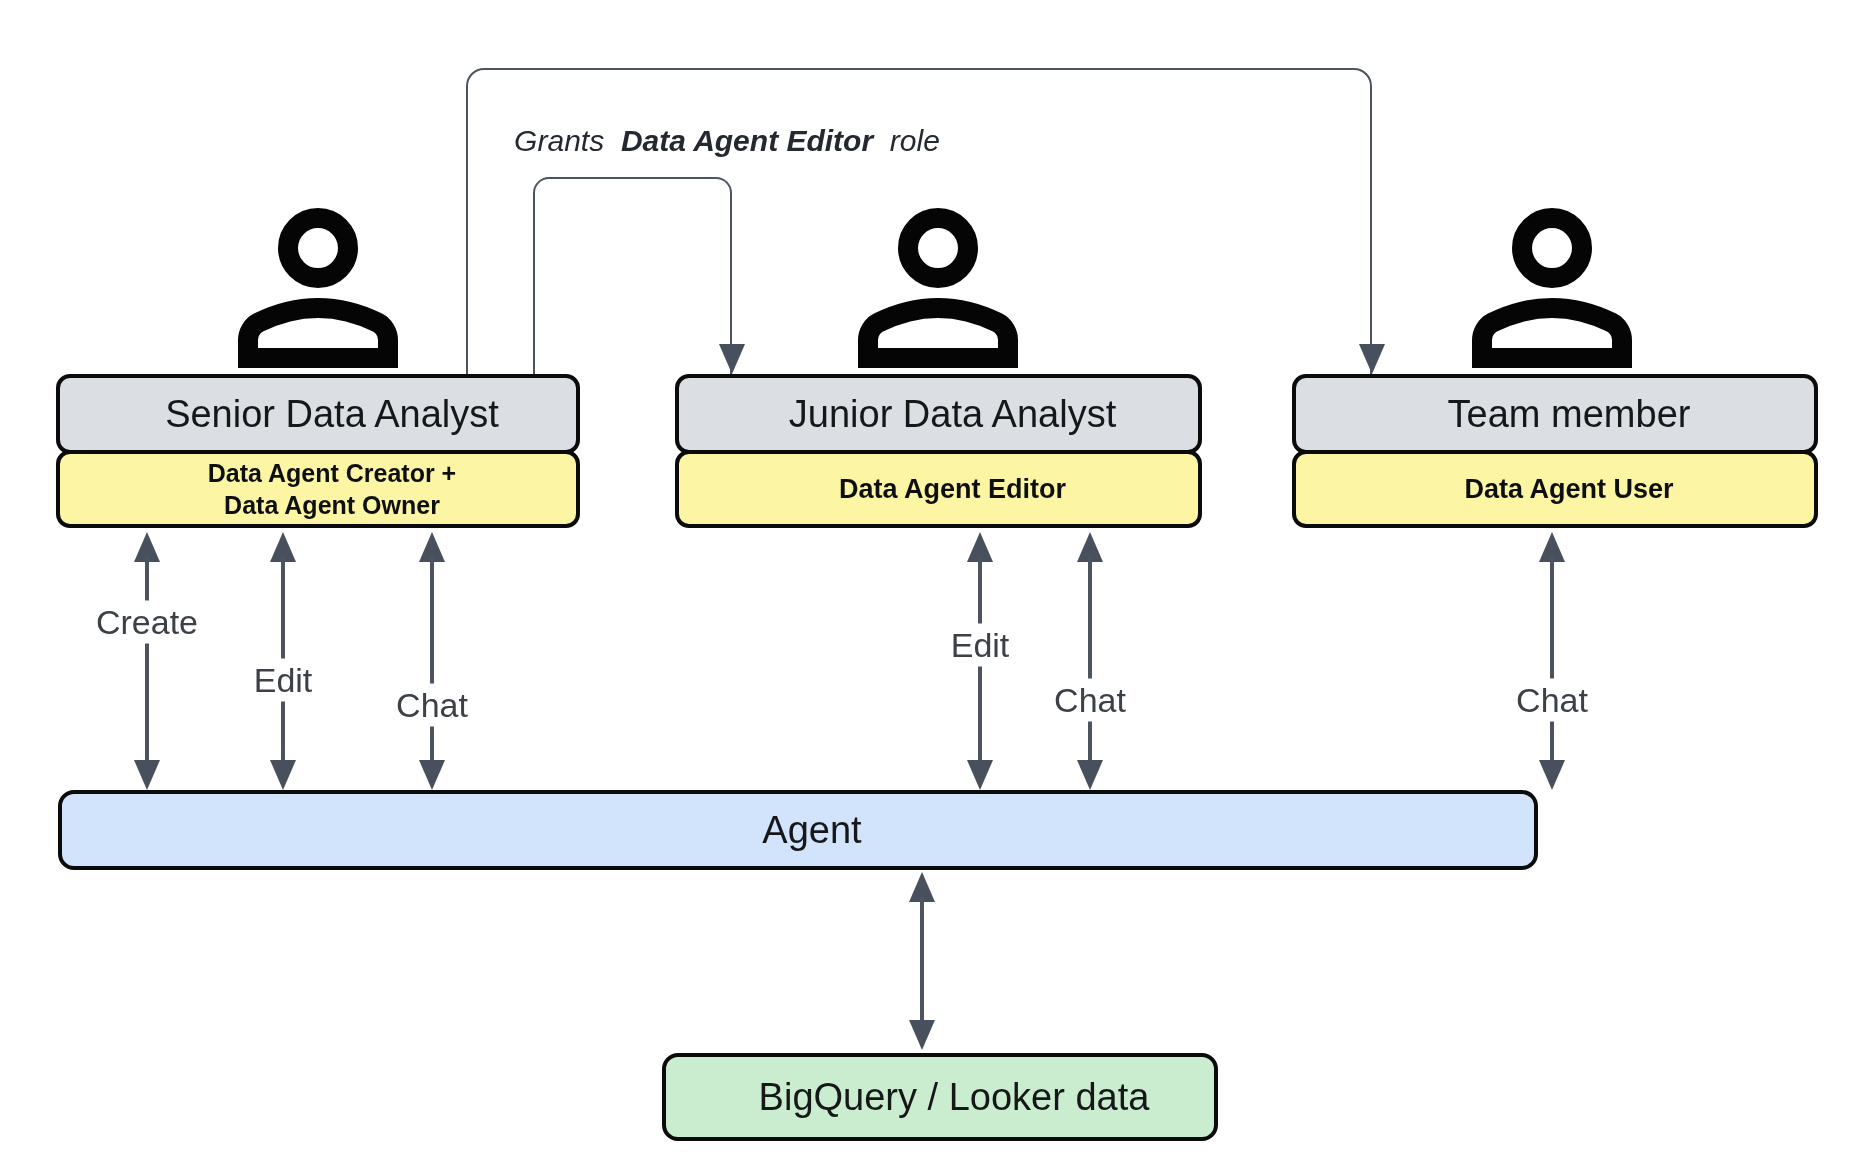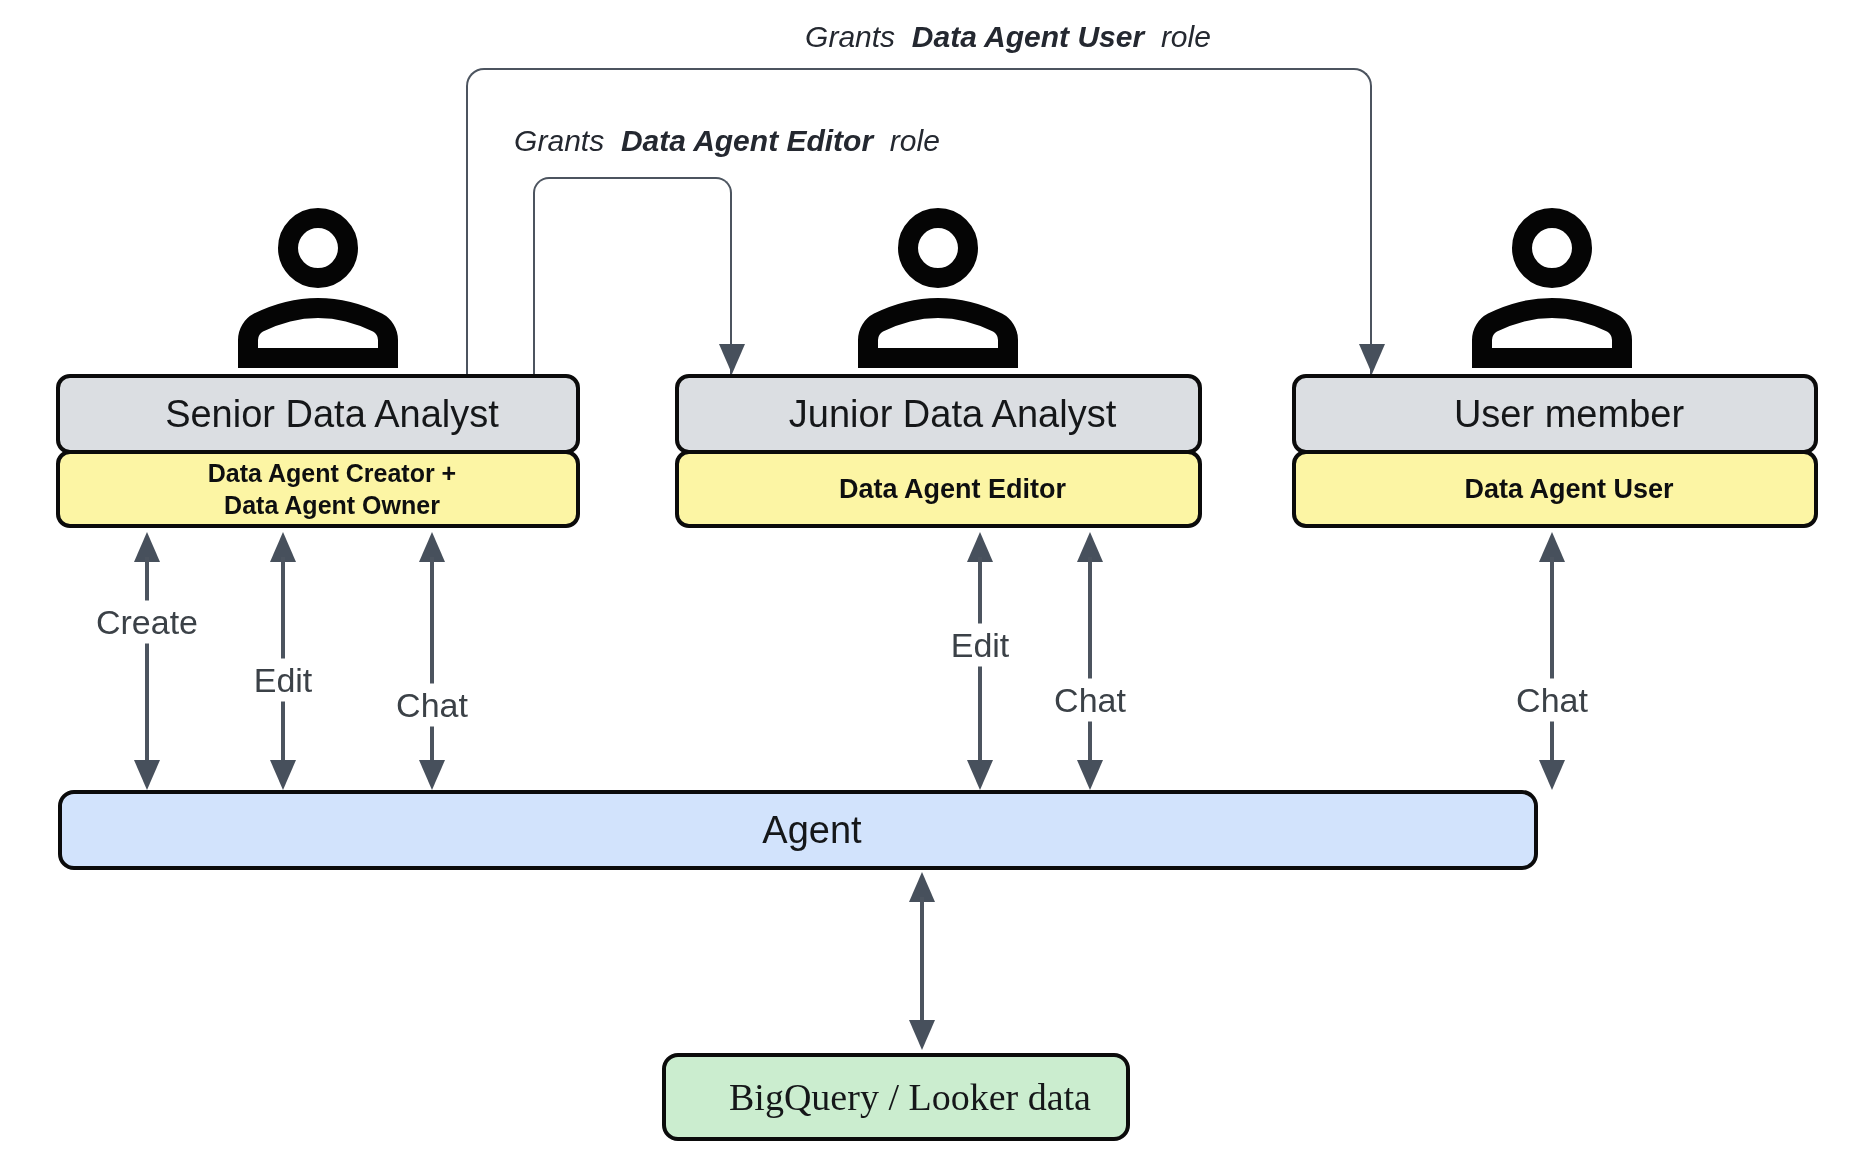--- a/index.html
+++ b/index.html
@@ -48,25 +48,20 @@
 <body>
 
 <div class="canvas">
 
   <div class="grant-line" style="left:466px; top:68px; width:906px; height:306px; border-radius:18px 18px 0 0;"></div>
   <div class="page-ah" style="left:1359px; top:344px;"></div>
 
   <div class="grant-line" style="left:533px; top:177px; width:199px; height:197px; border-radius:16px 16px 0 0;"></div>
   <div class="page-ah" style="left:719px; top:344px;"></div>
 
-  <div class="grant-label" style="left:1008px; top:20px;">
-    <span class="part">Grants</span>
-    <span class="part bold">Data Agent User</span>
-    <span class="part">role</span>
-  </div>
   <div class="grant-label" style="left:727px; top:124px;">
     <span class="part">Grants</span>
     <span class="part bold">Data Agent Editor</span>
     <span class="part">role</span>
   </div>
 
   <svg class="person" style="left:198px; top:168px;" viewBox="0 -960 960 960">
     <path d="M480-480q-66 0-113-47t-47-113q0-66 47-113t113-47q66 0 113 47t47 113q0 66-47 113t-113 47ZM160-160v-112q0-34 17.5-62.5T224-378q62-31 126-46.5T480-440q66 0 130 15.5T736-378q29 15 46.5 43.5T800-272v112H160Zm80-80h480v-32q0-11-5.5-20T700-306q-54-27-109-40.5T480-360q-56 0-111 13.5T260-306q-9 5-14.5 14t-5.5 20v32Zm240-320q33 0 56.5-23.5T560-640q0-33-23.5-56.5T480-720q-33 0-56.5 23.5T400-640q0 33 23.5 56.5T480-560Zm0-80Zm0 400Z"></path>
   </svg>
   <svg class="person" style="left:818px; top:168px;" viewBox="0 -960 960 960">
@@ -85,21 +80,21 @@
 
   <div class="box yellow two-line" style="left:56px; top:450px; width:524px; height:78px;">
     <div>Data Agent Creator +</div>
     <div>Data Agent Owner</div>
   </div>
   <div class="box yellow one-line" style="left:675px; top:450px; width:527px; height:78px;">
     <div>Data Agent Editor</div>
   </div>
 
   <div class="box gray" style="left:1292px; top:374px; width:526px; height:80px;">
-    <span>User member</span>
+    <span>Team member</span>
   </div>
   <div class="box yellow one-line" style="left:1292px; top:450px; width:526px; height:78px;">
     <div>Data Agent User</div>
   </div>
 
   <div class="varrow" style="left:147px; top:532px; height:258px;">
     <div class="ah up"></div>
     <div class="shaft"></div>
     <div class="ah down"></div>
   </div>
@@ -139,17 +134,17 @@
   <div class="box blue" style="left:58px; top:790px; width:1480px; height:80px;">
     <span>Agent</span>
   </div>
 
   <div class="varrow" style="left:922px; top:872px; height:178px;">
     <div class="ah up"></div>
     <div class="shaft"></div>
     <div class="ah down"></div>
   </div>
 
-  <div class="box green" style="left:662px; top:1053px; width:468px; height:88px;font-family:Liberation Serif, serif;">
+  <div class="box green" style="left:662px; top:1053px; width:556px; height:88px;">
     <span>BigQuery / Looker data</span>
   </div>
 
 </div>
 
 </body></html>

